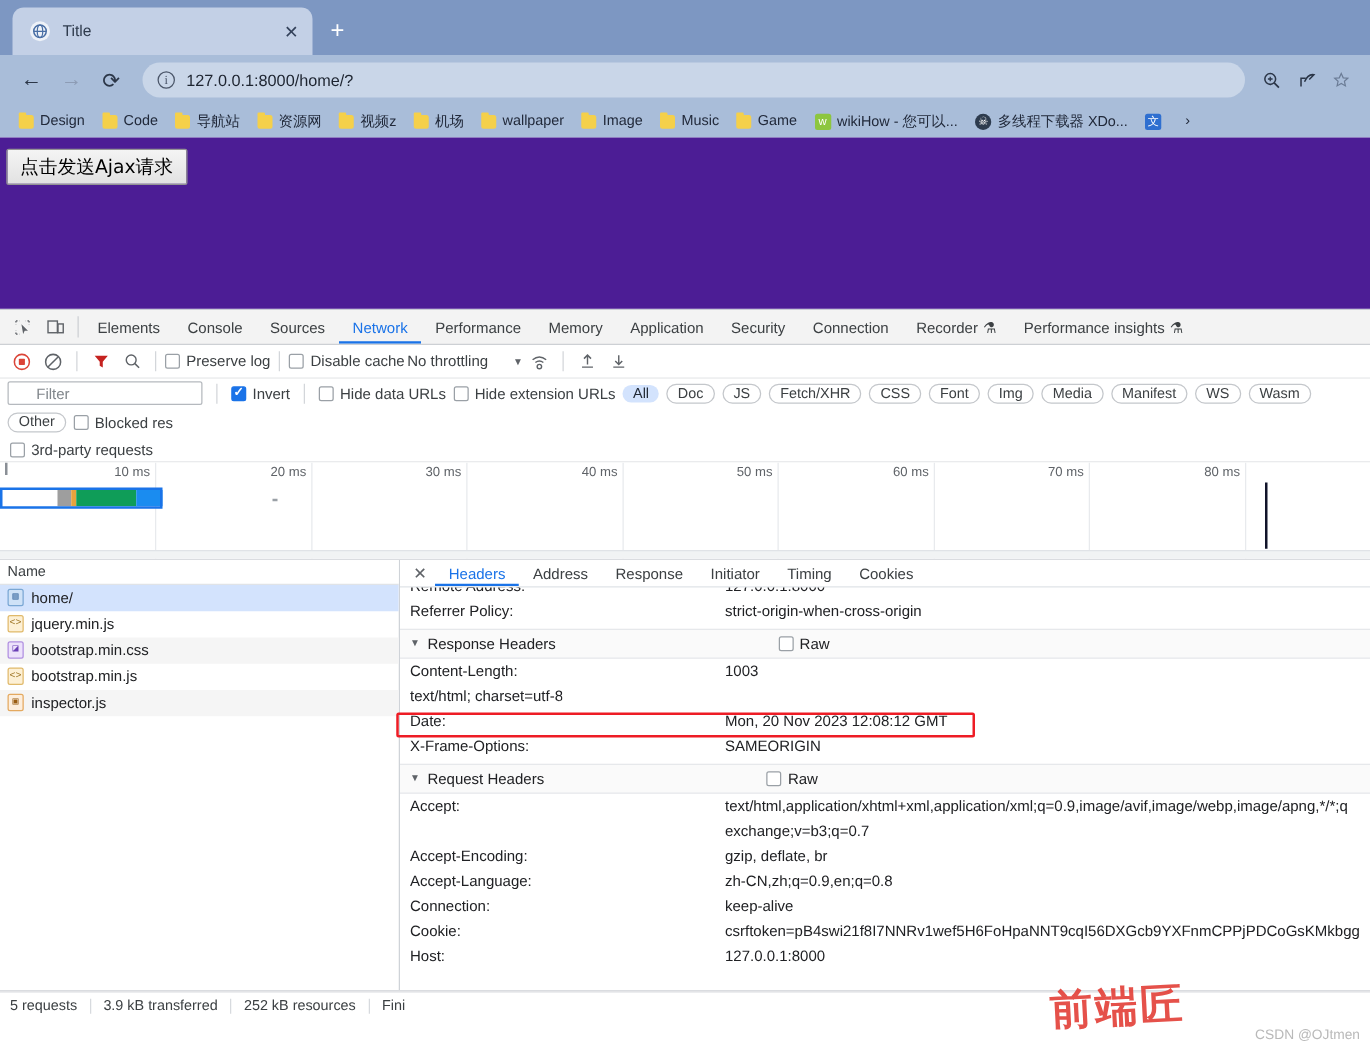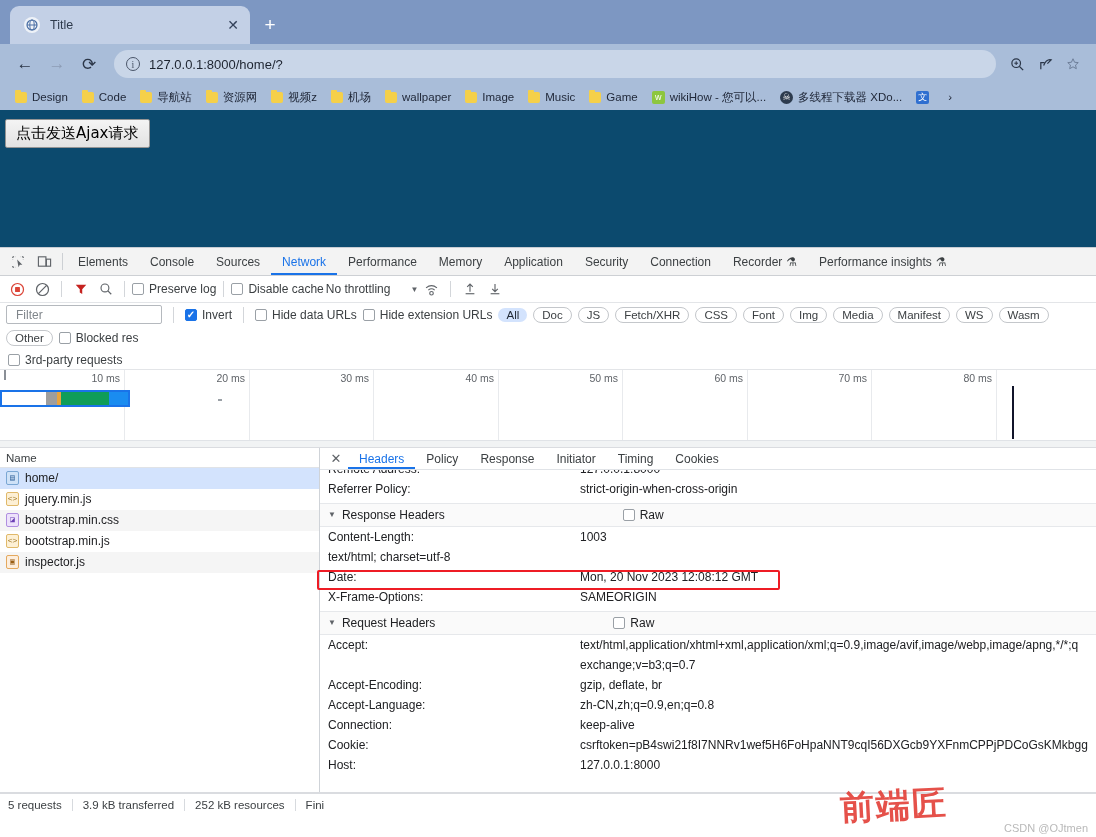--- a/index.html
+++ b/index.html
@@ -74,21 +74,21 @@
     position: relative; flex: none;
   }
   .bm-folder:before {
     content: ""; position: absolute; left: 0; top: -2px; width: 6px; height: 3px;
     background: #f5d04a; border-radius: 1px 1px 0 0;
   }
   .bm-ic { width: 13px; height: 13px; border-radius: 2px; flex: none;
     display: flex; align-items: center; justify-content: center; font-size: 9px; color:#fff;}
 
   
-  .page-area { background: #0c4a6e; height: 137px; position: relative; }
+  .page-area { background: #4c1d95; height: 137px; position: relative; }
   .ajax-btn {
     position: absolute; left: 5px; top: 9px;
     padding: 4px 10px; font-size: 15px; color: #000;
     background: linear-gradient(#f4f4f4, #e2e2e2);
     border: 1px solid #949494; border-radius: 2px; cursor: pointer;
     font-family: "DejaVu Sans", sans-serif;
   }
 
   
   .devtools { border-top: 1px solid #c8cdd4; background: #fff; }
@@ -123,21 +123,21 @@
   .throttle { font-size: 12px; color: #3c4043; display:flex; align-items:center; gap:20px; cursor:pointer;}
   .caret { font-size: 8px; color: #5f6368; }
 
   .dt-filterbar {
     min-height: 27px; display: flex; align-items: center; gap: 6px;
     padding: 2px 6px; border-bottom: 1px solid #e3e5e8; background: #fff;
     flex-wrap: wrap;
   }
   .filter-input {
     width: 156px; height: 19px; border: 1px solid #b5b9be; border-radius: 2px;
-    font-size: 12px; color: #3c4043; padding: 0 9px; outline: none;
+    font-size: 12px; color: #3c4043; padding: 0 22px; outline: none;
     font-family: "Liberation Sans", sans-serif; background:#fff;
   }
   .filter-input::placeholder { color: #80868b; }
   .chip {
     font-size: 11.5px; color: #3c4043; padding: 1px 8px; border-radius: 9px;
     border: 1px solid #c4c7cb; cursor: pointer; white-space: nowrap; background:#fff;
   }
   .chip.active { background: #d3e3fd; border-color: #d3e3fd; color: #1f2733; }
   .chip.plain { border: none; background: transparent; }
   .chip.plain.active { background: #d3e3fd; }
@@ -528,21 +528,21 @@
             <span class="rl-ic ic-other">▣</span>
             <span>inspector.js</span>
           </div>
         </div>
       </div>
 
       <div class="detail">
         <div class="detail-tabs">
           <div class="dclose">✕</div>
           <div class="dtab active">Headers</div>
-          <div class="dtab">Policy</div>
+          <div class="dtab">Address</div>
           <div class="dtab">Response</div>
           <div class="dtab">Initiator</div>
           <div class="dtab">Timing</div>
           <div class="dtab">Cookies</div>
         </div>
 
         <div class="headers-body">
 
           <div class="hdr-row" style="margin-top:-11px">
             <span class="hdr-name">Remote Address:</span>

